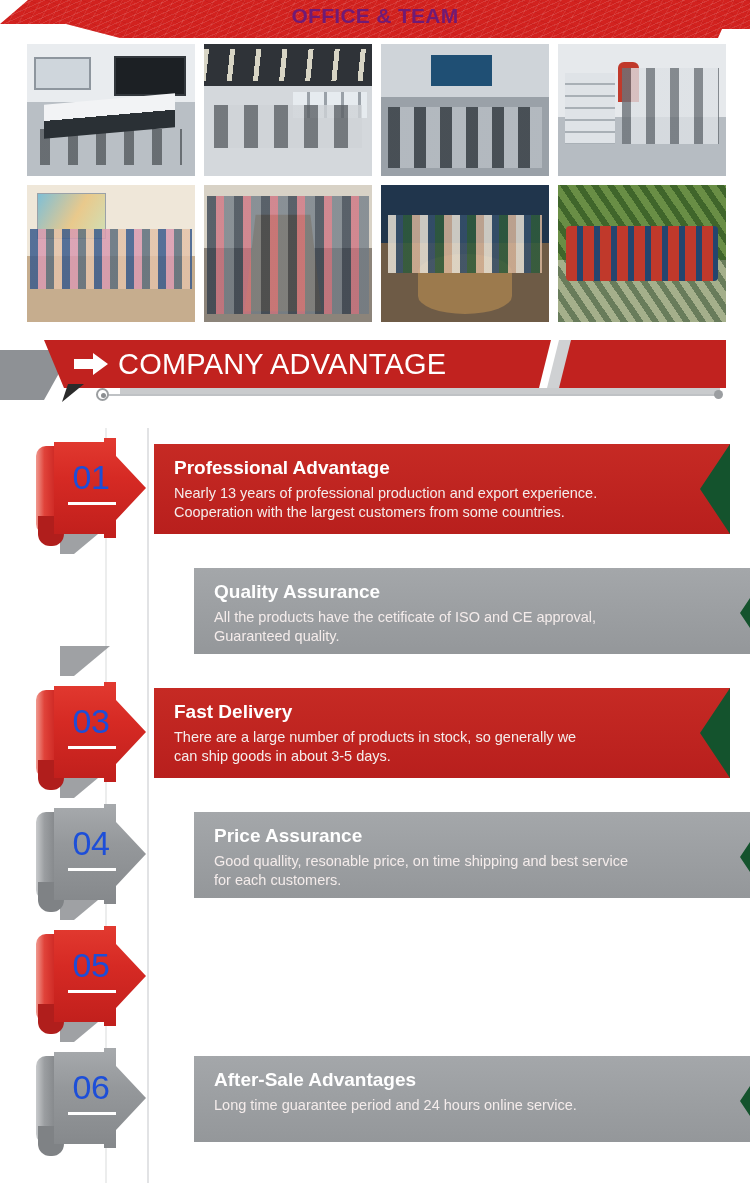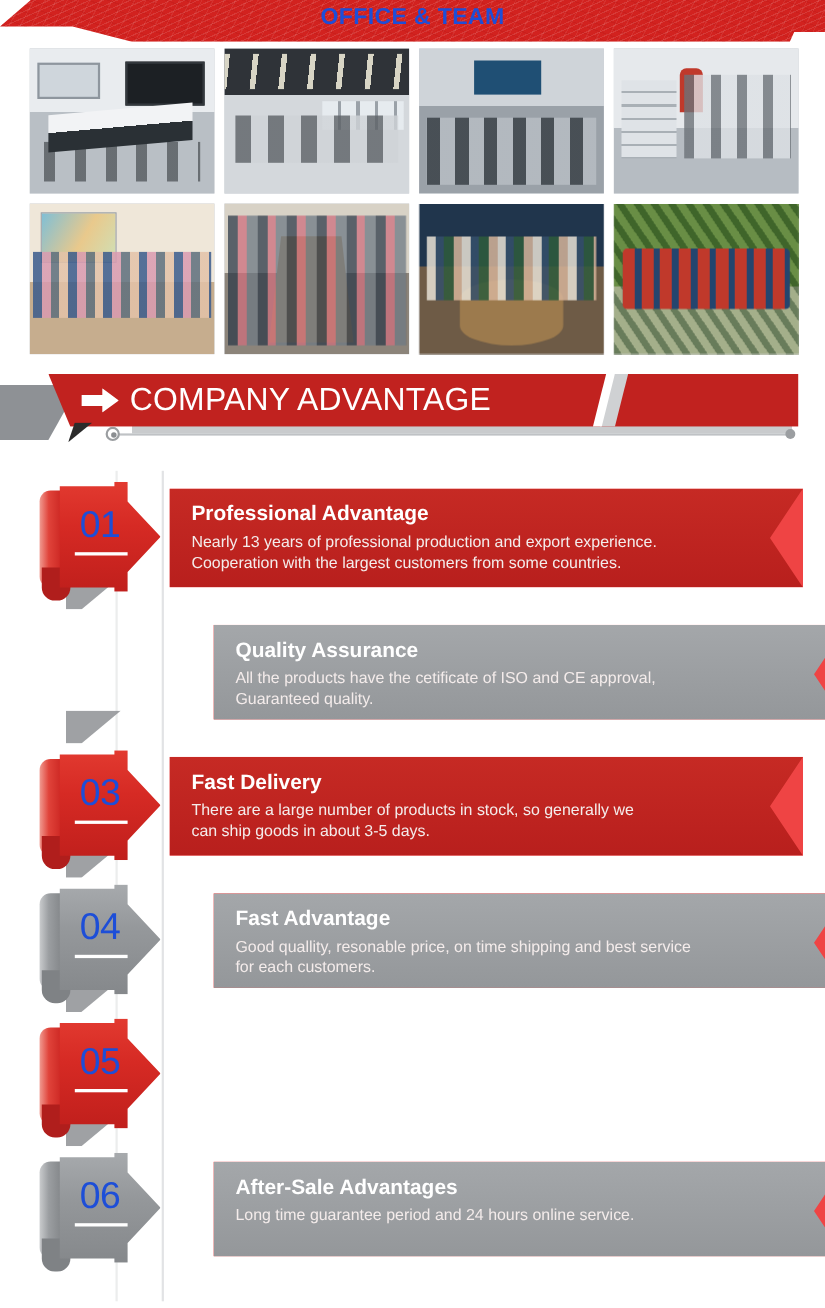--- a/index.html
+++ b/index.html
@@ -28,21 +28,21 @@
     background-image:
       repeating-linear-gradient(-24deg, rgba(255,255,255,.11) 0 1px, rgba(255,255,255,0) 1px 5px),
       repeating-linear-gradient(20deg, rgba(170,18,18,.20) 0 1px, rgba(255,255,255,0) 1px 6px),
       repeating-linear-gradient(-62deg, rgba(255,255,255,.07) 0 1px, rgba(255,255,255,0) 1px 9px);
     -webkit-clip-path: polygon(28px 0, 750px 0, 750px 29px, 722px 29px, 718px 38px, 120px 38px, 66px 24px, 0 24px);
     clip-path: polygon(28px 0, 750px 0, 750px 29px, 722px 29px, 718px 38px, 120px 38px, 66px 24px, 0 24px);
   }
   .office-banner-title {
     position: absolute; left: 0; top: 4px; width: 750px;
     text-align: center;
-    font-size: 21px; font-weight: 700; color: #1d4ed8;
+    font-size: 21px; font-weight: 700; color: #701a75;
     letter-spacing: .3px;
   }
 
   
   .photo-grid {
     position: absolute; left: 27px; top: 44px; width: 700px;
   }
   .photo-row { display: flex; gap: 9px; }
   .photo-row + .photo-row { margin-top: 9px; }
   .photo {
@@ -207,21 +207,21 @@
   .shadow-tri {
     position:absolute; left:60px; top:96px; width:50px; height:30px;
     background:#8e9194; opacity:.85;
     -webkit-clip-path: polygon(0 0, 50px 0, 14px 30px, 0 30px);
     clip-path: polygon(0 0, 50px 0, 14px 30px, 0 30px);
   }
 
   
   .banner {
     position: absolute; left: 154px; top: 16px; width: 576px; height: 90px;
-    background: #ef4444;
+    background: #14532d;
     -webkit-clip-path: polygon(0 0, 576px 0, 576px 90px, 0 90px, 0 0);
     clip-path: polygon(0 0, 576px 0, 576px 90px, 0 90px);
   }
   .banner-shape {
     position:absolute; inset:0;
     background: linear-gradient(180deg,#c62a24 0%, #b81f1d 100%);
     -webkit-clip-path: polygon(0 0, 576px 0, 546px 45px, 576px 90px, 0 90px);
     clip-path: polygon(0 0, 576px 0, 546px 45px, 576px 90px, 0 90px);
   }
   .banner-shape.gray { background: linear-gradient(180deg,#a4a7aa 0%, #94979a 100%); }
@@ -379,21 +379,21 @@
         <div class="ribbon-white-strip"></div>
         <div class="ribbon-roll gray"></div>
         <div class="ribbon-tail gray"></div>
         <div class="ribbon-body gray"></div>
         <div class="ribbon-num">04</div>
         <div class="ribbon-ul"></div>
       </div>
       <div class="banner g2">
         <div class="banner-shape gray"></div>
         <div class="banner-txt">
-          <div class="banner-title">Fast Advantage</div>
+          <div class="banner-title">Price Assurance</div>
           <div class="banner-desc">
             <span class="ln">Good quallity, resonable price, on time shipping and best service</span>
             <span class="ln">for each customers.</span>
           </div>
         </div>
       </div>
     </div>
 
     <div class="row">
       <div class="shadow-tri"></div>

